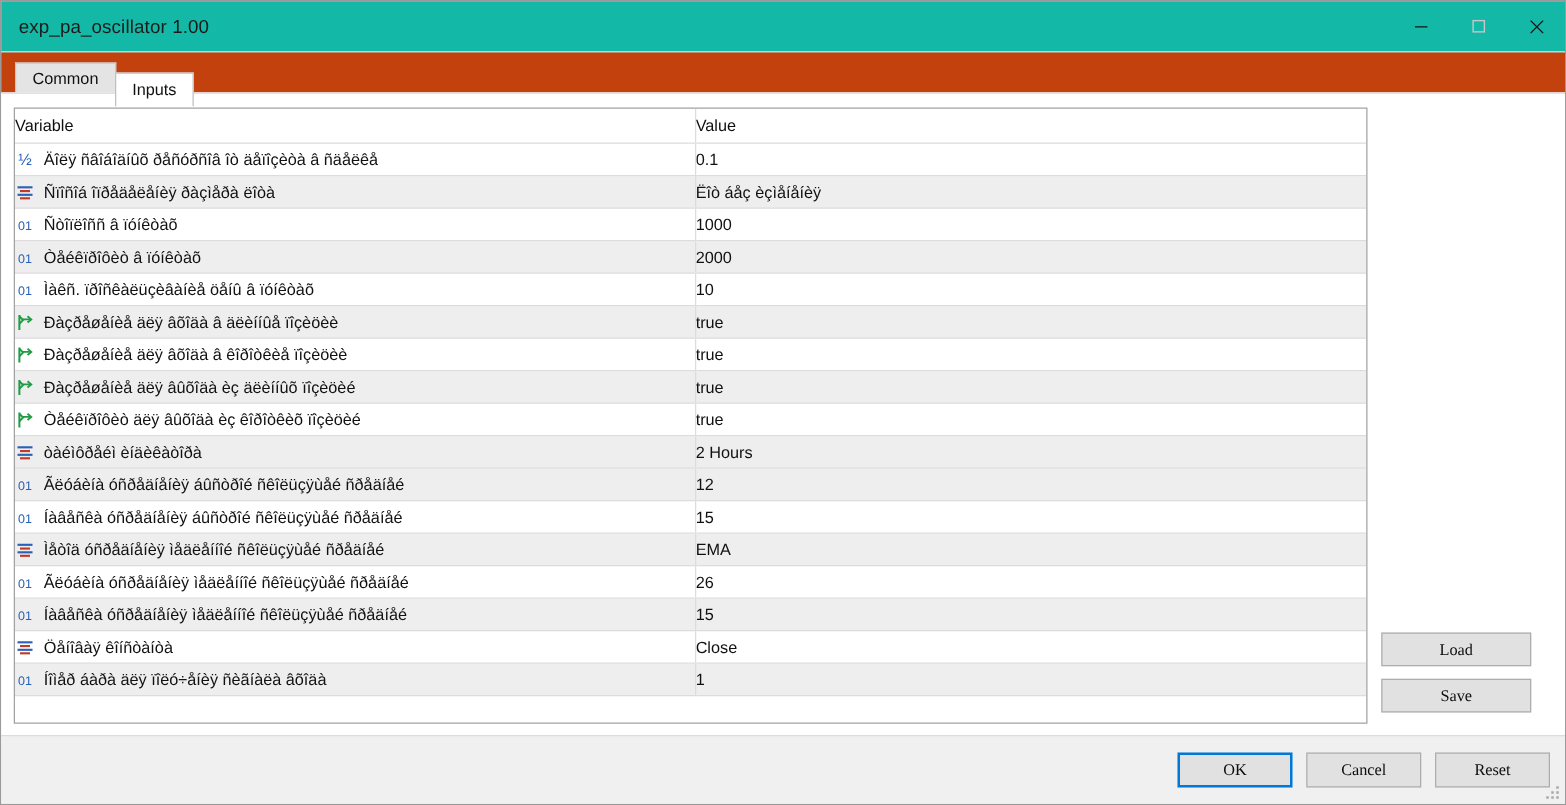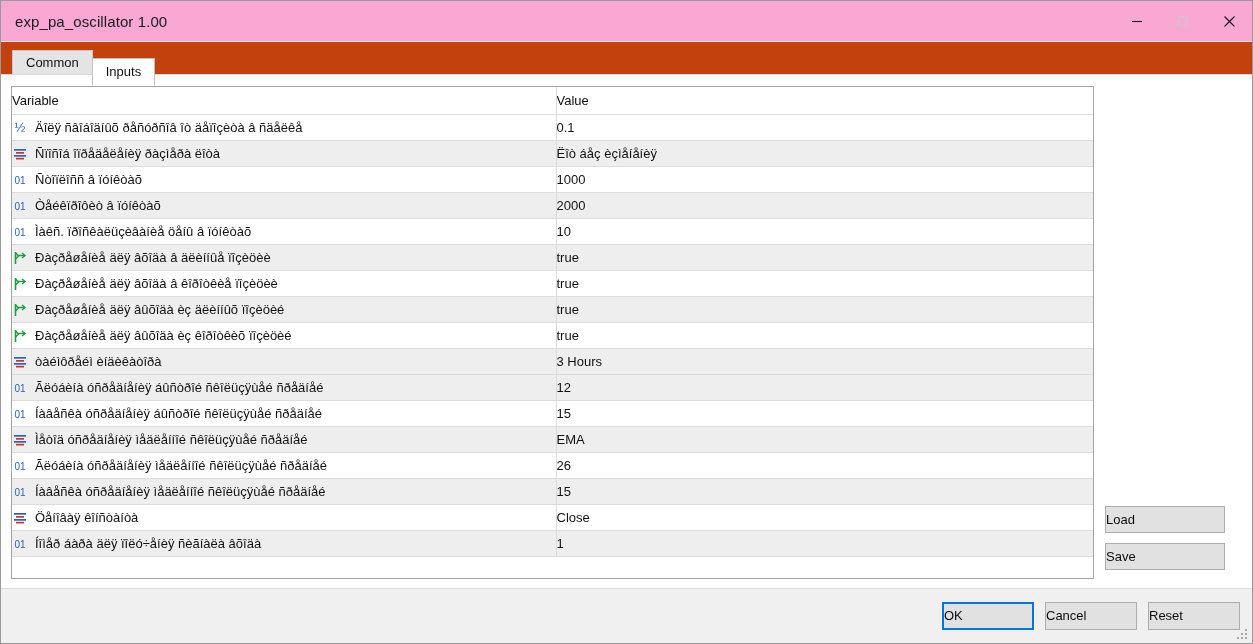--- a/index.html
+++ b/index.html
@@ -22,21 +22,21 @@
     background: #ffffff;
     border: 1px solid #9a9a9a;
     box-sizing: border-box;
     display: flex;
     flex-direction: column;
   }
   
   #titlebar {
     height: 40px;
     min-height: 40px;
-    background: #f9a8d4;
+    background: #14b8a6;
     display: flex;
     align-items: center;
     justify-content: space-between;
     border-bottom: 1px solid #e7e7e7;
   }
   #title-text {
     padding-left: 14px;
     font-size: 15px;
     color: #1b1b1b;
     letter-spacing: .1px;
@@ -168,23 +168,23 @@
     margin-left: 11px;
     padding-top: 420px;
     display: flex;
     flex-direction: column;
     gap: 10px;
   }
   .btn {
     background: #e1e1e1;
     border: 1px solid #adadad;
     font-size: 13px;
-    font-family: Liberation Sans, sans-serif;
+    font-family: Liberation Serif, serif;
     color: #0d0d0d;
-    text-align: left;
+    text-align: center;
     box-sizing: border-box;
     padding: 0;
   }
   .sbtn {
     width: 120px;
     height: 27px;
     line-height: 25px;
   }
   
   #footer {
@@ -392,40 +392,40 @@
                 <td class="n-cell">
                   <div class="cellflex">
                     <span class="ico">
                       <svg width="16" height="16" viewBox="0 0 16 16">
                         <path d="M3.5 14 L3.5 2" stroke="#1f9d45" stroke-width="1.6" fill="none"></path>
                         <path d="M3.5 3 L6.5 6 L3.5 9" stroke="#1f9d45" stroke-width="1.5" fill="none"></path>
                         <path d="M6 5.5 L12 5.5" stroke="#1f9d45" stroke-width="1.5" fill="none"></path>
                         <path d="M10 3 L13 5.5 L10 8" stroke="#1f9d45" stroke-width="1.5" fill="none"></path>
                       </svg>
                     </span>
-                    <span class="ptxt">Ðàçðåøåíèå äëÿ âûõîäà èç êîðîòêèõ ïîçèöèé</span>
+                    <span class="ptxt">Òåéêïðîôèò äëÿ âûõîäà èç êîðîòêèõ ïîçèöèé</span>
                   </div>
                 </td>
                 <td class="v-cell">true</td>
               </tr>
               <tr class="prow alt">
                 <td class="n-cell">
                   <div class="cellflex">
                     <span class="ico">
                       <svg width="16" height="16" viewBox="0 0 16 16">
                         <rect x="2" y="3" width="12" height="1.7" fill="#2a62b6"></rect>
                         <rect x="4" y="6" width="8" height="1.7" fill="#c0392b"></rect>
                         <rect x="2" y="9" width="12" height="1.7" fill="#2a62b6"></rect>
                         <rect x="4" y="11.8" width="8" height="1.7" fill="#c0392b"></rect>
                       </svg>
                     </span>
                     <span class="ptxt">òàéìôðåéì èíäèêàòîðà</span>
                   </div>
                 </td>
-                <td class="v-cell">3 Hours</td>
+                <td class="v-cell">2 Hours</td>
               </tr>
               <tr class="prow alt">
                 <td class="n-cell">
                   <div class="cellflex">
                     <span class="ico">
                       <svg width="16" height="16" viewBox="0 0 16 16">
                         <text x="8" y="12" font-family="Liberation Sans, sans-serif" font-size="10" fill="#2a62b6" text-anchor="middle">01</text>
                       </svg>
                     </span>
                     <span class="ptxt">Ãëóáèíà óñðåäíåíèÿ áûñòðîé ñêîëüçÿùåé ñðåäíåé</span>

